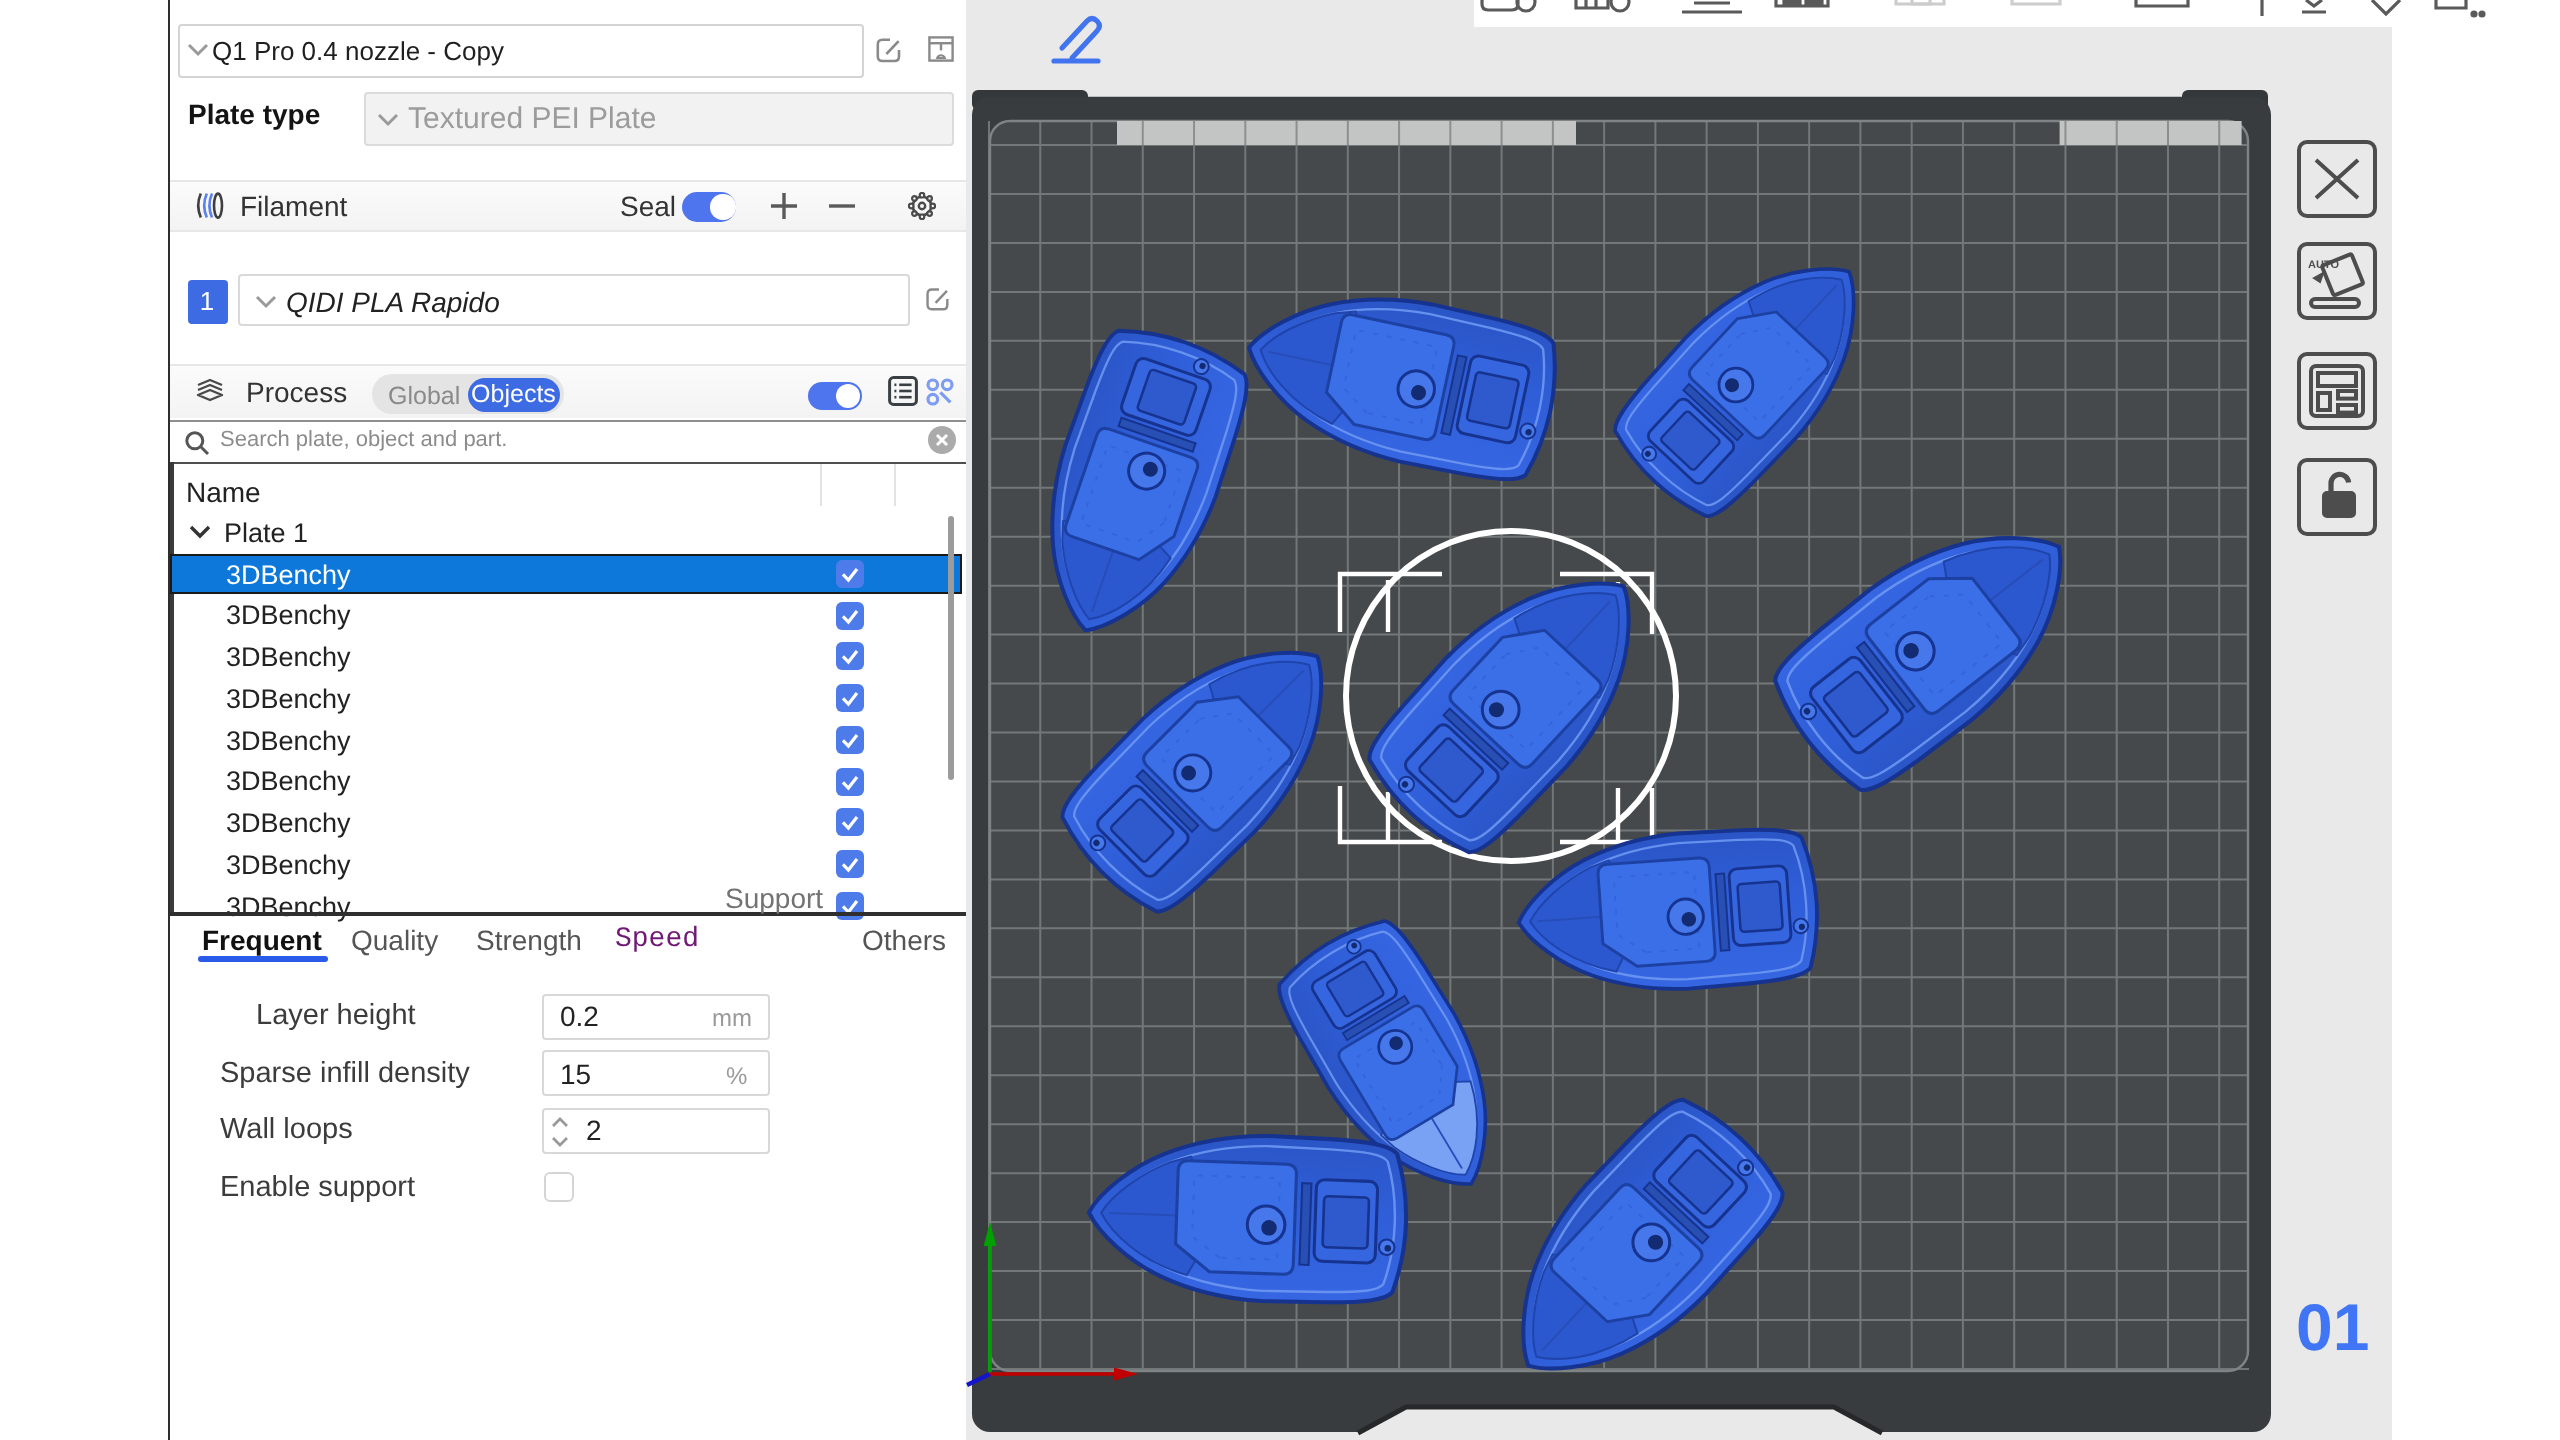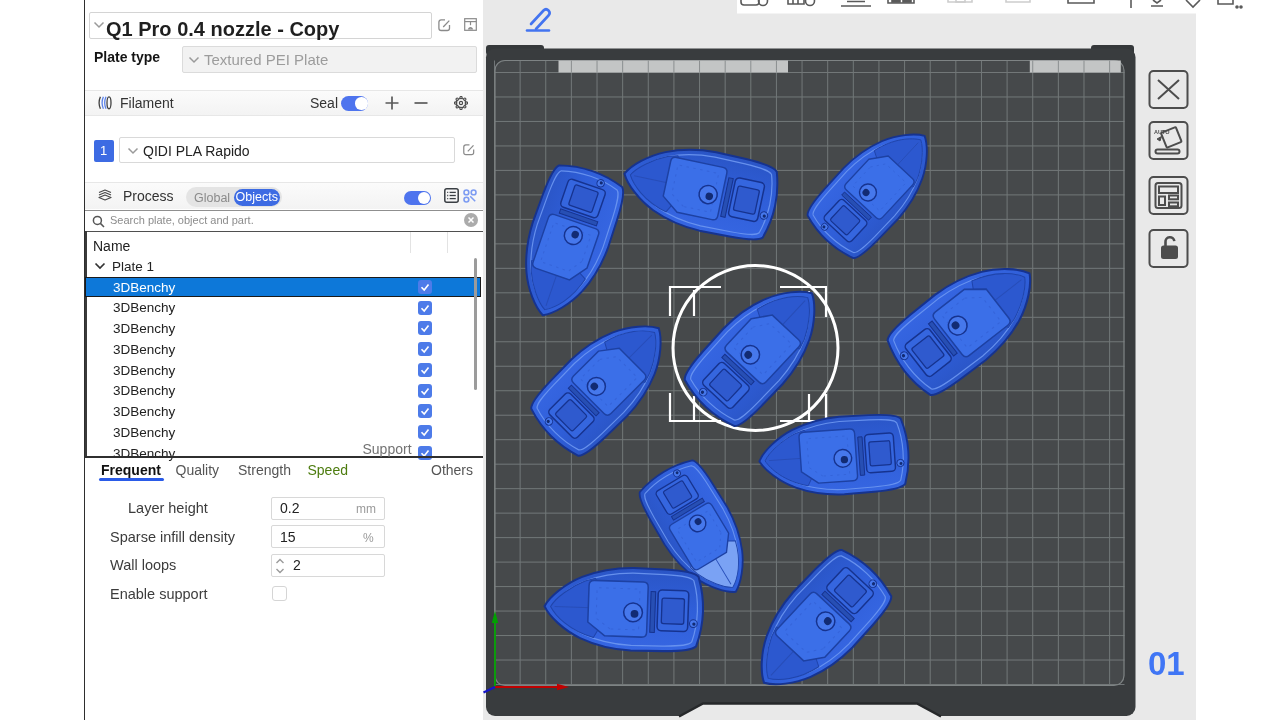--- a/index.html
+++ b/index.html
@@ -13,21 +13,21 @@
 </style>
 </head>
 <body>
 <div id="divider"></div>
 <div id="panel">
 
   <div class="abs" style="left:4px;top:11.5px;width:343px;height:27px;border:1px solid #d4d4d4;border-radius:2px;background:#fff;"></div>
   <svg class="abs" style="left:8px;top:20px;" width="12" height="10">
       <polyline class="chev" points="1.5,2.5 6,7 10.5,2.5"></polyline>
     </svg>
-  <div class="lbl" style="left:21px;top:17.5px;font-size:20px;color:#1f1f1f;font-weight:bold;">Q1 Pro 0.4 nozzle - Copy</div>
+  <div class="lbl" style="left:21px;top:17.5px;font-size:13px;color:#1f1f1f;">Q1 Pro 0.4 nozzle - Copy</div>
 
   <svg class="abs" style="left:352px;top:18px;" width="15" height="15" viewBox="0 0 15 15">
     <path d="M12.5 7 v3.2 q0 2.3 -2.3 2.3 h-6 q-2.3 0 -2.3 -2.3 v-6 q0 -2.3 2.3 -2.3 H8" fill="none" stroke="#8a8a8a" stroke-width="1.3"></path>
     <path d="M6.2 9 L12.3 2.6" stroke="#8a8a8a" stroke-width="1.3" fill="none"></path>
   </svg>
 
   <svg class="abs" style="left:379px;top:18px;" width="13" height="13" viewBox="0 0 13 13">
     <rect x="0.7" y="0.7" width="11.6" height="11.6" fill="none" stroke="#8a8a8a" stroke-width="1.2"></rect>
     <line x1="0.7" y1="3.6" x2="12.3" y2="3.6" stroke="#8a8a8a" stroke-width="1.2"></line>
     <line x1="6.5" y1="3.6" x2="6.5" y2="7.2" stroke="#8a8a8a" stroke-width="1.2"></line>
@@ -70,21 +70,21 @@
       <circle cx="3.2" cy="10.8" r="1.15"></circle>
         <circle cx="10.8" cy="10.8" r="1.15"></circle>
     </g>
   </svg>
 
   <div class="abs" style="left:8.5px;top:139.5px;width:20px;height:22.5px;background:#3d6be3;border-radius:2px;color:#fff;font-size:13px;text-align:center;line-height:22.5px;">1</div>
   <div class="abs" style="left:33.5px;top:137px;width:336px;height:26px;border:1px solid #d9d9d9;border-radius:2px;background:#fff;"></div>
   <svg class="abs" style="left:42px;top:145.5px;" width="12" height="10">
       <polyline class="chev" points="1.5,2.5 6,7 10.5,2.5"></polyline>
     </svg>
-  <div class="lbl" style="left:58px;top:142.5px;color:#222;">QIDI PLA Rapido</div>
+  <div class="lbl" style="left:58px;top:142.5px;color:#222;font-style:italic;">QIDI PLA Rapido</div>
   <svg class="abs" style="left:377px;top:143px;" width="14" height="14" viewBox="0 0 15 15">
     <path d="M12.5 7 v3.2 q0 2.3 -2.3 2.3 h-6 q-2.3 0 -2.3 -2.3 v-6 q0 -2.3 2.3 -2.3 H8" fill="none" stroke="#8a8a8a" stroke-width="1.3"></path>
     <path d="M6.2 9 L12.3 2.6" stroke="#8a8a8a" stroke-width="1.3" fill="none"></path>
   </svg>
 
   <div class="abs" style="left:0;top:182px;width:399px;height:26.5px;background:linear-gradient(#fbfbfb,#f3f3f3);border-top:1px solid #e7e7e7;"></div>
   <svg class="abs" style="left:12px;top:187px;" width="16" height="16" viewBox="0 0 16 16">
     <path d="M2 5.5 L8 3 L14 5.5 M2 8 L8 5.5 L14 8 M2 10.5 L8 8 L14 10.5 L8 13 Z" fill="none" stroke="#4a4a4a" stroke-width="1.2" stroke-linejoin="round"></path>
   </svg>
   <div class="lbl" style="left:38px;top:188px;color:#333;">Process</div>
@@ -183,21 +183,21 @@
       </svg>
     </div>
 
   <div class="abs" style="left:388.5px;top:258px;width:3.5px;height:132px;background:#9b9b9b;border-radius:2px;"></div>
 
   <div class="abs" style="left:0;top:455.8px;width:398.5px;height:2.2px;background:#2f2f2f;"></div>
   <div class="lbl" style="left:16px;top:462px;font-weight:700;color:#111;">Frequent</div>
   <div class="abs" style="left:13.5px;top:477.5px;width:65.5px;height:3.2px;background:#2a5be8;border-radius:2px;"></div>
   <div class="lbl" style="left:90.5px;top:462px;color:#555;">Quality</div>
   <div class="lbl" style="left:153px;top:462px;color:#555;">Strength</div>
-  <div class="lbl" style="left:222.5px;top:462px;color:#4d7c0f;">Speed</div>
+  <div class="lbl" style="left:222.5px;top:462px;color:#701a75;font-family:Liberation Mono, monospace;">Speed</div>
   <div class="lbl" style="left:277.5px;top:441px;color:#737373;">Support</div>
   <div class="lbl" style="left:346px;top:462px;color:#555;">Others</div>
 
   <div class="lbl" style="left:43px;top:500px;font-size:14.5px;color:#3c3c3c;">Layer height</div>
   <div class="abs" style="left:185.5px;top:496.5px;width:114.5px;height:23px;border:1px solid #d8d8d8;border-radius:2px;background:#fff;"></div>
   <div class="lbl" style="left:195px;top:500px;color:#222;">0.2</div>
   <div class="abs lbl" style="left:271px;top:502px;font-size:12px;color:#9a9a9a;">mm</div>
 
   <div class="lbl" style="left:25px;top:528.5px;font-size:14.5px;color:#3c3c3c;">Sparse infill density</div>
   <div class="abs" style="left:185.5px;top:525px;width:114.5px;height:23px;border:1px solid #d8d8d8;border-radius:2px;background:#fff;"></div>

